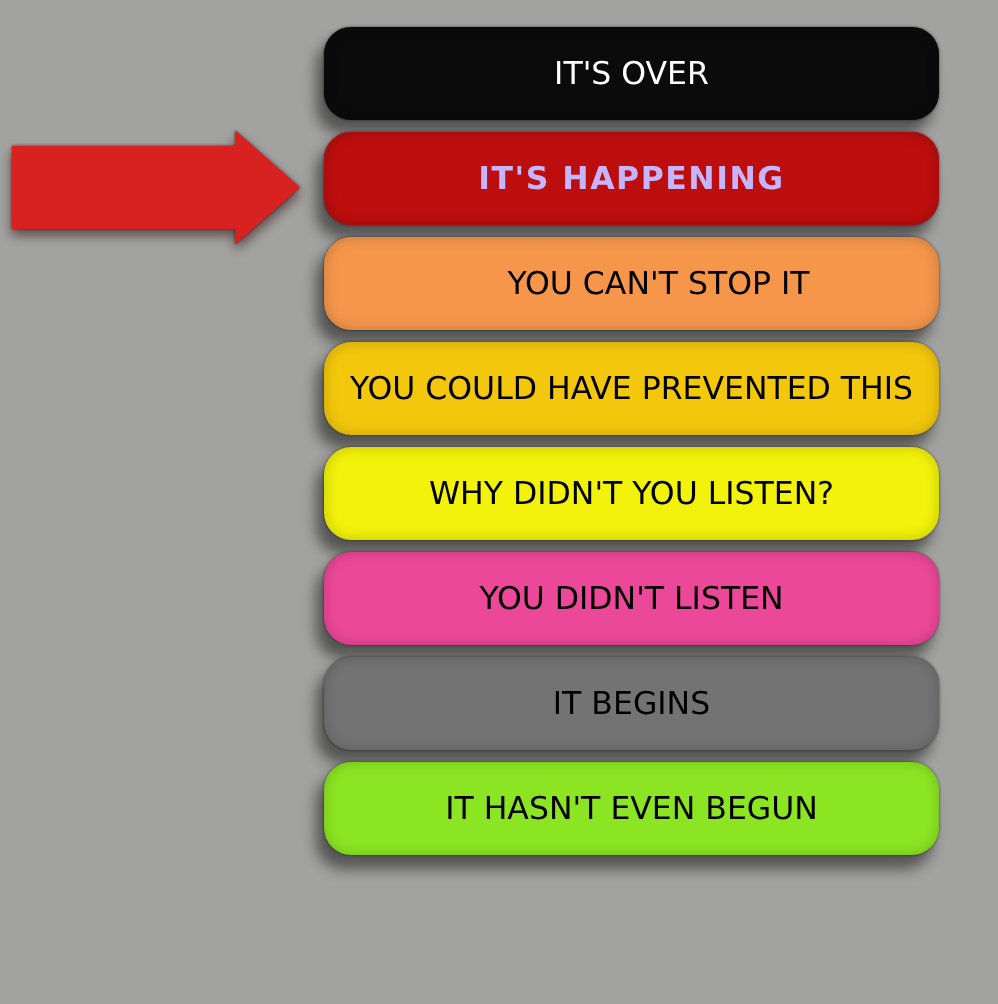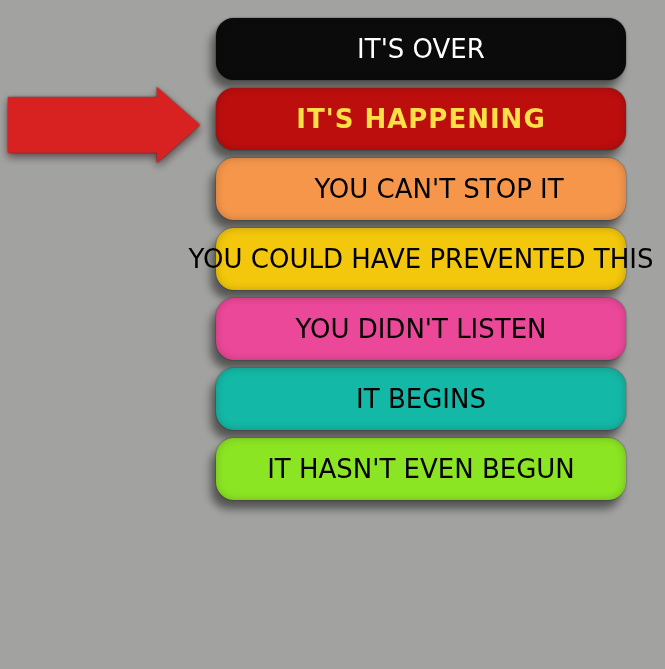--- a/index.html
+++ b/index.html
@@ -22,21 +22,21 @@
     display: flex;
     flex-direction: column;
     gap: 8px;
   }
   .stage {
     height: 62px;
     border-radius: 18px;
     display: flex;
     align-items: center;
     justify-content: center;
-    font-size: 26px;
+    font-size: 21px;
     line-height: 1;
     white-space: nowrap;
     box-shadow: -5px 9px 9px rgba(0,0,0,0.48),
                 0 0 2px rgba(0,0,0,0.55),
                 inset 0 0 9px rgba(0,0,0,0.20);
   }
   .stage.bold .stage-label {
     font-weight: bold;
     letter-spacing: 1px;
   }
@@ -62,38 +62,41 @@
 
 <div id="pointer-arrow">
   <div class="arrow-shape" style="background: rgb(216, 34, 34);"></div>
 </div>
 
 <div id="stage-column">
   <div class="stage" style="background: rgb(11, 11, 11); color: rgb(255, 255, 255);">
     <span class="stage-label">IT'S OVER</span>
   </div>
 
-  <div class="stage bold" style="background: rgb(189, 14, 14); color: #fde047;">
+  <div class="stage bold" style="background: rgb(189, 14, 14); color: #c4b5fd;">
     <span class="stage-label">IT'S HAPPENING</span>
   </div>
 
 
   <div class="stage" style="background: rgb(245, 150, 75); color: rgb(0, 0, 0); padding-left: 36px;">
     <span class="stage-label">YOU CAN'T STOP IT</span>
   </div>
 
   <div class="stage" style="background: rgb(243, 199, 12); color: rgb(0, 0, 0); justify-content: center;">
     <span class="stage-label">YOU COULD HAVE PREVENTED THIS</span>
   </div>
 
+  <div class="stage" style="background: rgb(242, 242, 11); color: rgb(0, 0, 0);">
+    <span class="stage-label">WHY DIDN'T YOU LISTEN?</span>
+  </div>
 
   <div class="stage" style="background: #ec4899; color: rgb(0, 0, 0);">
     <span class="stage-label">YOU DIDN'T LISTEN</span>
   </div>
 
-  <div class="stage" style="background: #14b8a6; color: rgb(0, 0, 0);">
+  <div class="stage" style="background: #737373; color: rgb(0, 0, 0);">
     <span class="stage-label">IT BEGINS</span>
   </div>
 
   <div class="stage" style="background: rgb(140, 229, 35); color: rgb(0, 0, 0);">
     <span class="stage-label">IT HASN'T EVEN BEGUN</span>
   </div>
 </div>
 
 </body></html>

